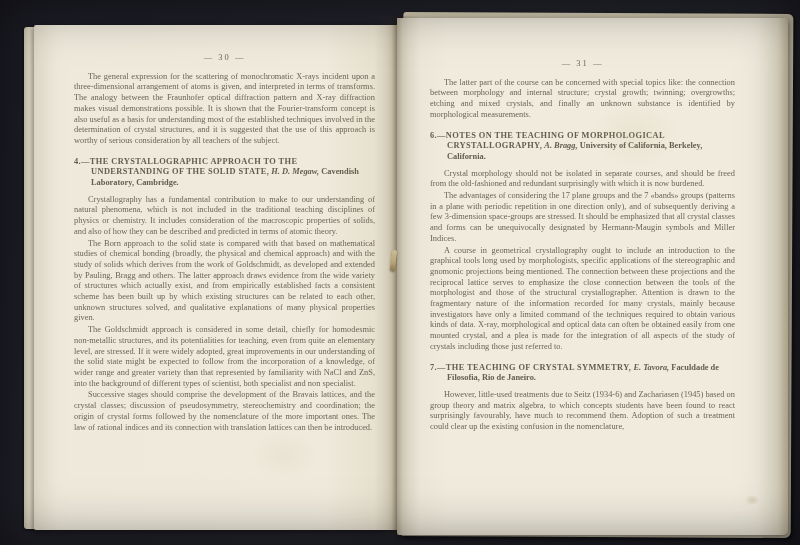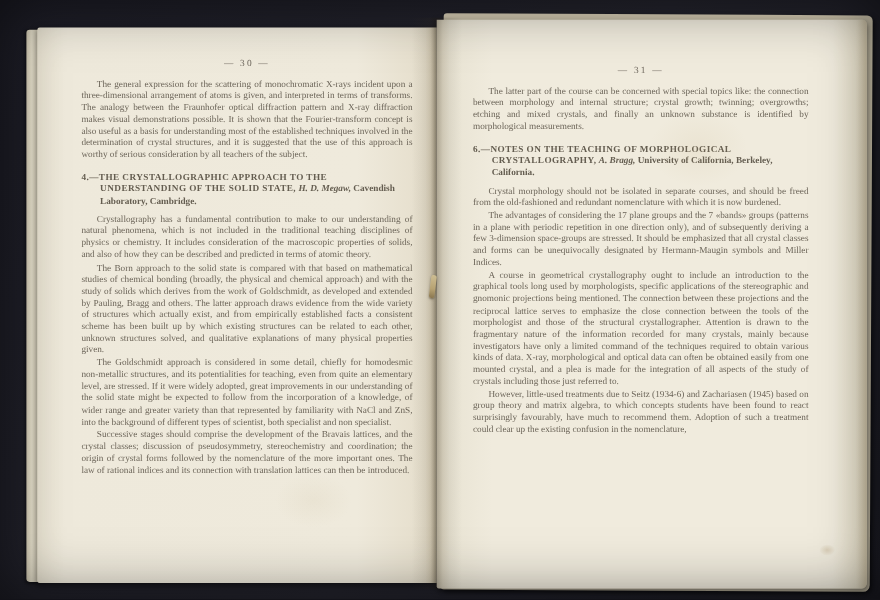--- a/index.html
+++ b/index.html
@@ -115,23 +115,24 @@
     </div>
   </div>
 
   <div class="page right">
     <div class="edge-wear"></div>
     <div class="page-content">
       <div class="pagenum">— 31 —</div>
       <div class="blocks">
           <p class="para">The latter part of the course can be concerned with special topics like: the connection between morphology and internal structure; crystal growth; twinning; overgrowths; etching and mixed crystals, and finally an unknown substance is identified by morphological measurements.</p>
           <p class="heading"><span class="h-title">6.—NOTES ON THE TEACHING OF MORPHOLOGICAL CRYSTALLOGRAPHY,</span> <span class="h-author">A. Bragg,</span> <span class="h-affil">University of California, Berkeley, California.</span></p>
-          <p class="para">Crystal morphology should not be isolated in separate courses, and should be freed from the old-fashioned and redundant nomenclature with which it is now burdened.</p>
+          <p class="para">Crystal morphology should not be isolated in separate courses, and should be freed from the old-fashioned and redundant surprisingly with which it is now burdened.</p>
           <p class="para">The advantages of considering the 17 plane groups and the 7 «bands» groups (patterns in a plane with periodic repetition in one direction only), and of subsequently deriving a few 3-dimension space-groups are stressed. It should be emphasized that all crystal classes and forms can be unequivocally designated by Hermann-Maugin symbols and Miller Indices.</p>
           <p class="para">A course in geometrical crystallography ought to include an introduction to the graphical tools long used by morphologists, specific applications of the stereographic and gnomonic projections being mentioned. The connection between these projections and the reciprocal lattice serves to emphasize the close connection between the tools of the morphologist and those of the structural crystallographer. Attention is drawn to the fragmentary nature of the information recorded for many crystals, mainly because investigators have only a limited command of the techniques required to obtain various kinds of data. X-ray, morphological and optical data can often be obtained easily from one mounted crystal, and a plea is made for the integration of all aspects of the study of crystals including those just referred to.</p>
+          <p class="heading"><span class="h-title">7.—THE TEACHING OF CRYSTAL SYMMETRY,</span> <span class="h-author">E. Tavora,</span> <span class="h-affil">Faculdade de Filosofia, Rio de Janeiro.</span></p>
           <p class="para">However, little-used treatments due to Seitz (1934-6) and Zachariasen (1945) based on group theory and matrix algebra, to which concepts students have been found to react surprisingly favourably, have much to recommend them. Adoption of such a treatment could clear up the existing confusion in the nomenclature,</p>
         </div>
     </div>
   </div>
 
   <div class="gutter"></div>
   <div class="thread"></div>
   <div class="stain s1"></div>
   <div class="stain s2"></div>
   <div class="stain s3"></div>

